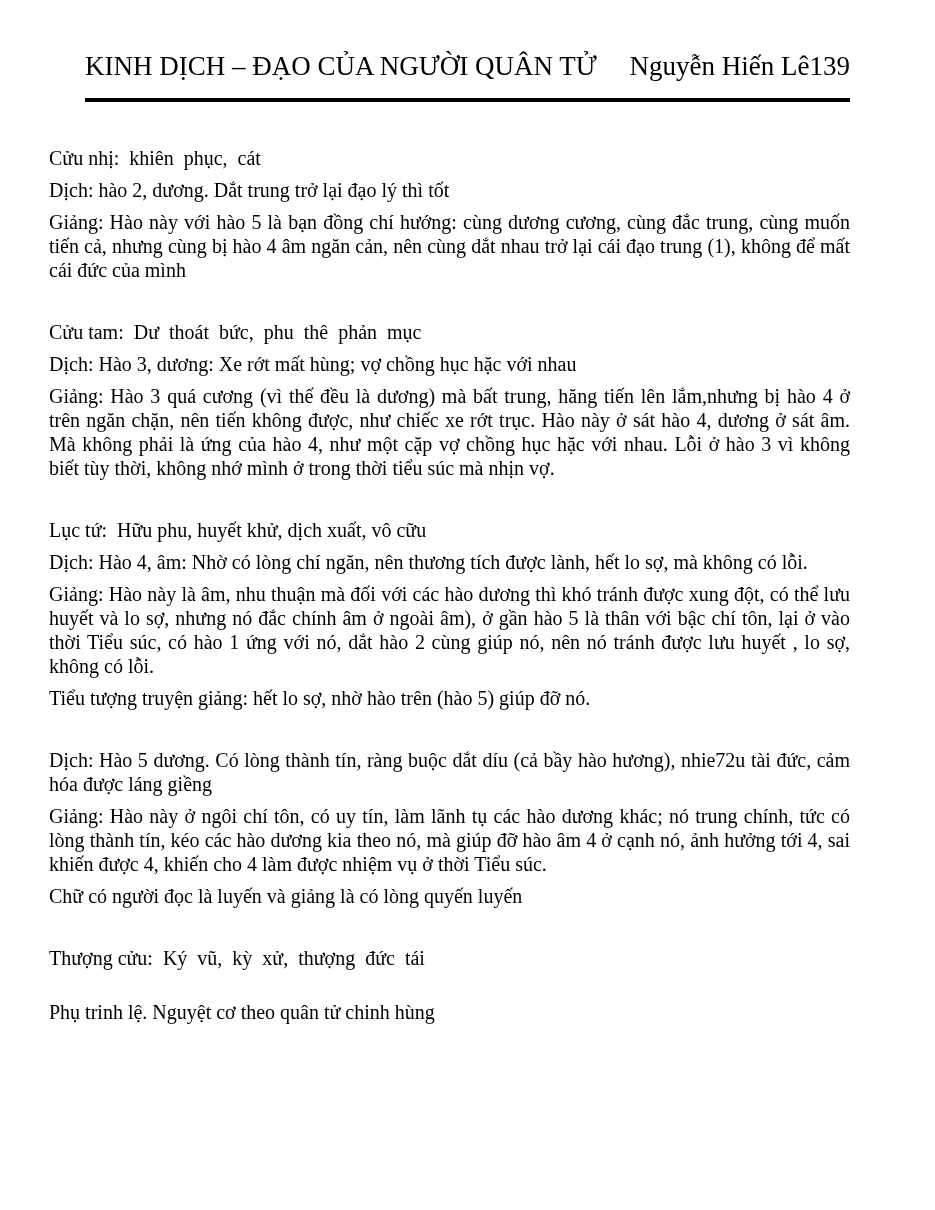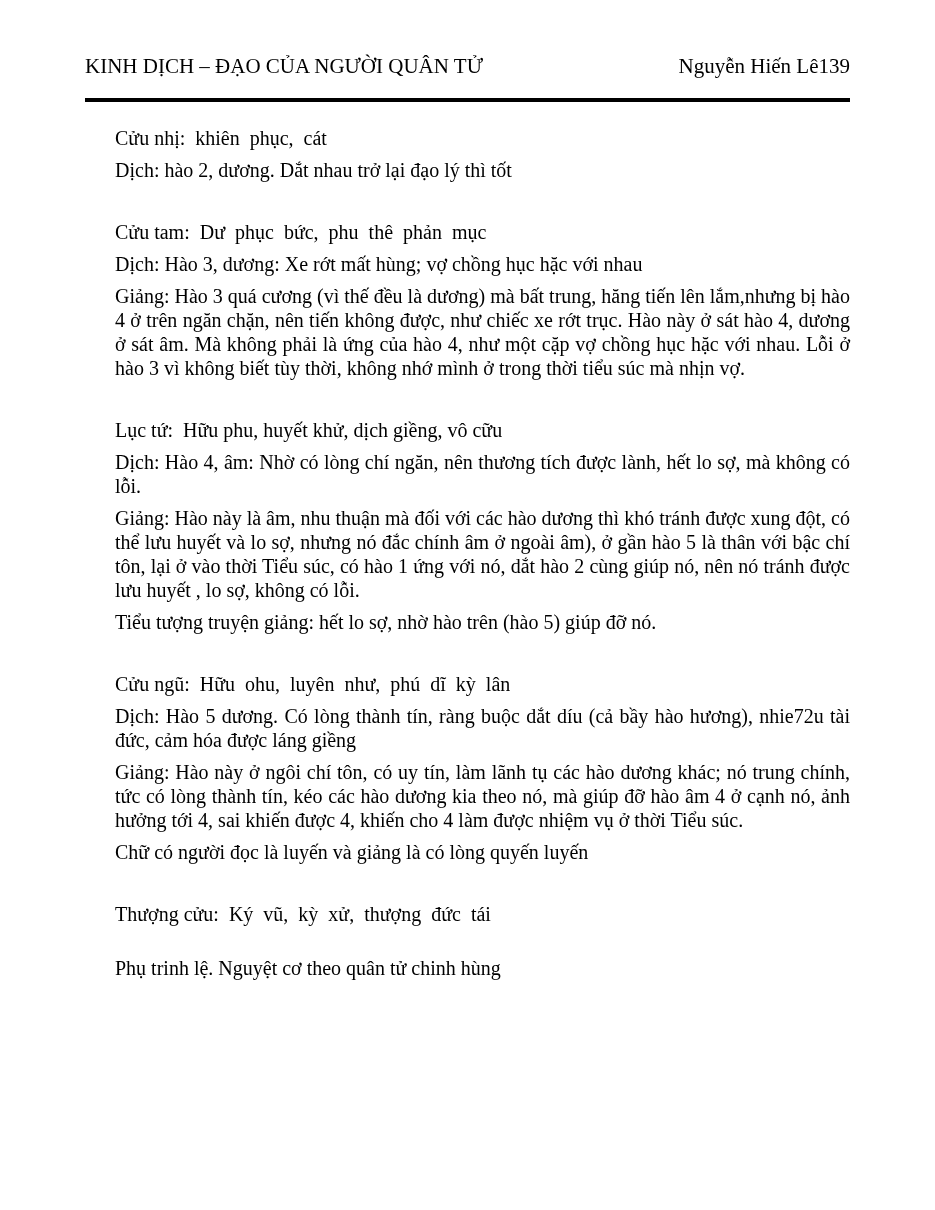--- a/index.html
+++ b/index.html
@@ -14,33 +14,33 @@
     box-sizing: border-box;
   }
   .header {
     display: flex;
     justify-content: space-between;
     align-items: baseline;
     margin: 0 85px;
     padding-top: 54px;
     padding-bottom: 20px;
     border-bottom: 4px solid #000000;
-    font-size: 21px;
+    font-size: 27px;
     line-height: 24px;
     white-space: nowrap;
   }
   .header-right {
     display: flex;
     align-items: flex-start;
   }
   .header-right .page-num {
   }
   main {
-    margin: 0 85px 0 115px;
-    padding-top: 24px;
+    margin: 0 85px 0 49px;
+    padding-top: 44px;
     font-size: 20px;
     line-height: 24px;
   }
   main p {
     margin: 0 0 8px 0;
     text-align: justify;
     text-justify: inter-word;
   }
   main p.hd {
     text-align: left;
@@ -60,38 +60,38 @@
     <span class="header-right">
       <span>Nguyễn Hiến Lê</span>
       <span class="page-num">139</span>
     </span>
   </div>
 
   <main>
 
     <section>
       <p class="hd">Cửu nhị:  khiên  phục,  cát</p>
-      <p>Dịch: hào 2, dương. Dắt nhau trở lại đạo lý thì tốt</p>
+      <p>Dịch: hào 2, dương. Dắt trung trở lại đạo lý thì tốt</p>
+      <p>Giảng: Hào này với hào 5 là bạn đồng chí hướng: cùng dương cương, cùng đắc trung, cùng muốn tiến cả, nhưng cùng bị hào 4 âm ngăn cản, nên cùng dắt nhau trở lại cái đạo trung (1), không để mất cái đức của mình</p>
     </section>
 
     <section>
-      <p class="hd">Cửu tam:  Dư  phục  bức,  phu  thê  phản  mục</p>
+      <p class="hd">Cửu tam:  Dư  thoát  bức,  phu  thê  phản  mục</p>
       <p>Dịch: Hào 3, dương: Xe rớt mất hùng; vợ chồng hục hặc với nhau</p>
       <p>Giảng: Hào 3 quá cương (vì thế đều là dương) mà bất trung, hăng tiến lên lắm,nhưng bị hào 4 ở trên ngăn chặn, nên tiến không được, như chiếc xe rớt trục. Hào này ở sát hào 4, dương ở sát âm. Mà không phải là ứng của hào 4, như một cặp vợ chồng hục hặc với nhau. Lỗi ở hào 3 vì không biết tùy thời, không nhớ mình ở trong thời tiểu súc mà nhịn vợ.</p>
     </section>
 
     <section>
-      <p class="hd">Lục tứ:  Hữu phu, huyết khử, dịch giềng, vô cữu</p>
+      <p class="hd">Lục tứ:  Hữu phu, huyết khử, dịch xuất, vô cữu</p>
       <p>Dịch: Hào 4, âm: Nhờ có lòng chí ngăn, nên thương tích được lành, hết lo sợ, mà không có lỗi.</p>
       <p>Giảng: Hào này là âm, nhu thuận mà đối với các hào dương thì khó tránh được xung đột, có thể lưu huyết và lo sợ, nhưng nó đắc chính âm ở ngoài âm), ở gần hào 5 là thân với bậc chí tôn, lại ở vào thời Tiểu súc, có hào 1 ứng với nó, dắt hào 2 cùng giúp nó, nên nó tránh được lưu huyết , lo sợ, không có lỗi.</p>
       <p>Tiểu tượng truyện giảng: hết lo sợ, nhờ hào trên (hào 5) giúp đỡ nó.</p>
     </section>
 
     <section>
-      <p class="hd">Cửu ngũ:  Hữu  ohu,  luyên  như,  phú  dĩ  kỳ  lân</p>
       <p>Dịch: Hào 5 dương. Có lòng thành tín, ràng buộc dắt díu (cả bầy hào hương), nhie72u tài đức, cảm hóa được láng giềng</p>
       <p>Giảng: Hào này ở ngôi chí tôn, có uy tín, làm lãnh tụ các hào dương khác; nó trung chính, tức có lòng thành tín, kéo các hào dương kia theo nó, mà giúp đỡ hào âm 4 ở cạnh nó, ảnh hưởng tới 4, sai khiến được 4, khiến cho 4 làm được nhiệm vụ ở thời Tiểu súc.</p>
       <p>Chữ có người đọc là luyến và giảng là có lòng quyến luyến</p>
     </section>
 
     <section>
       <p class="hd">Thượng cửu:  Ký  vũ,  kỳ  xử,  thượng  đức  tái</p>
     </section>
 
     <section class="tight">

